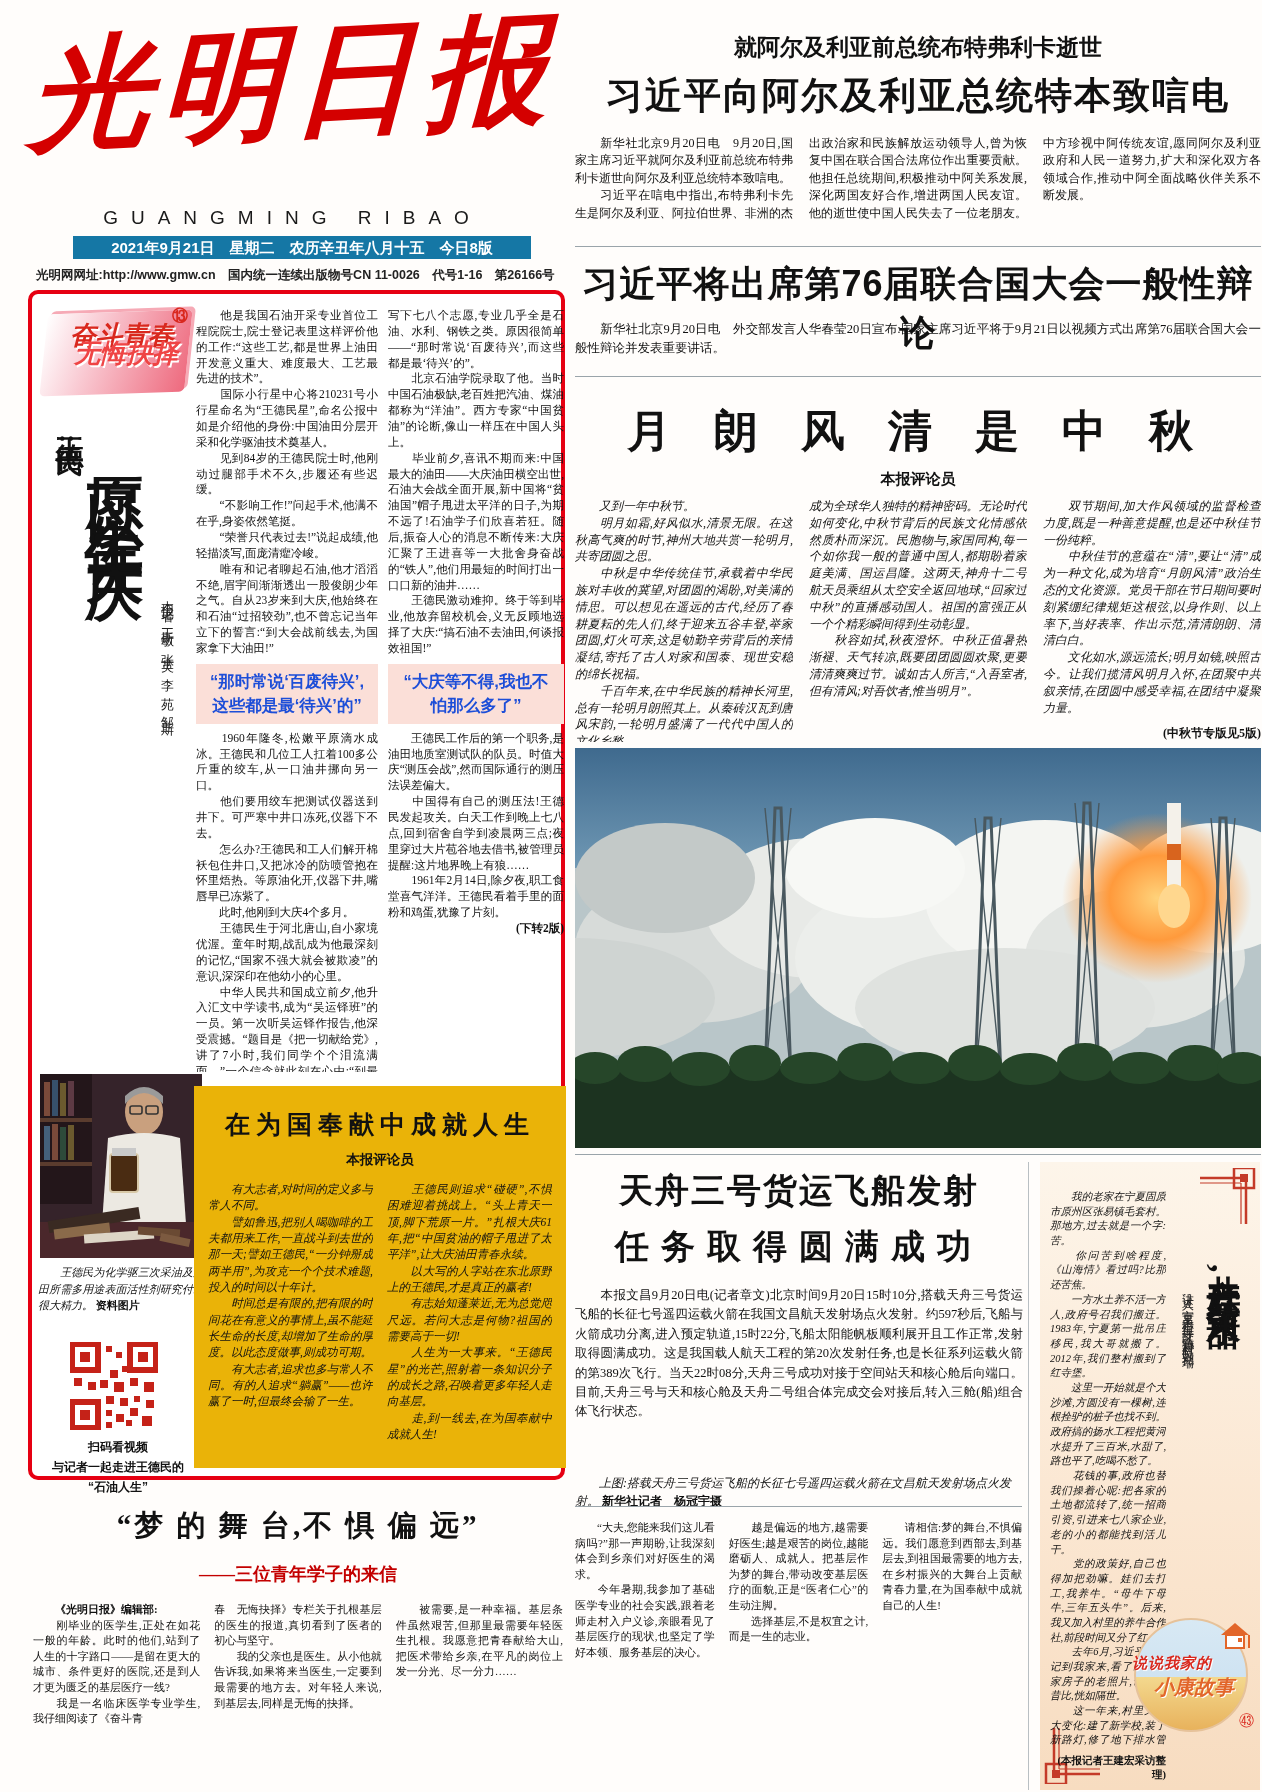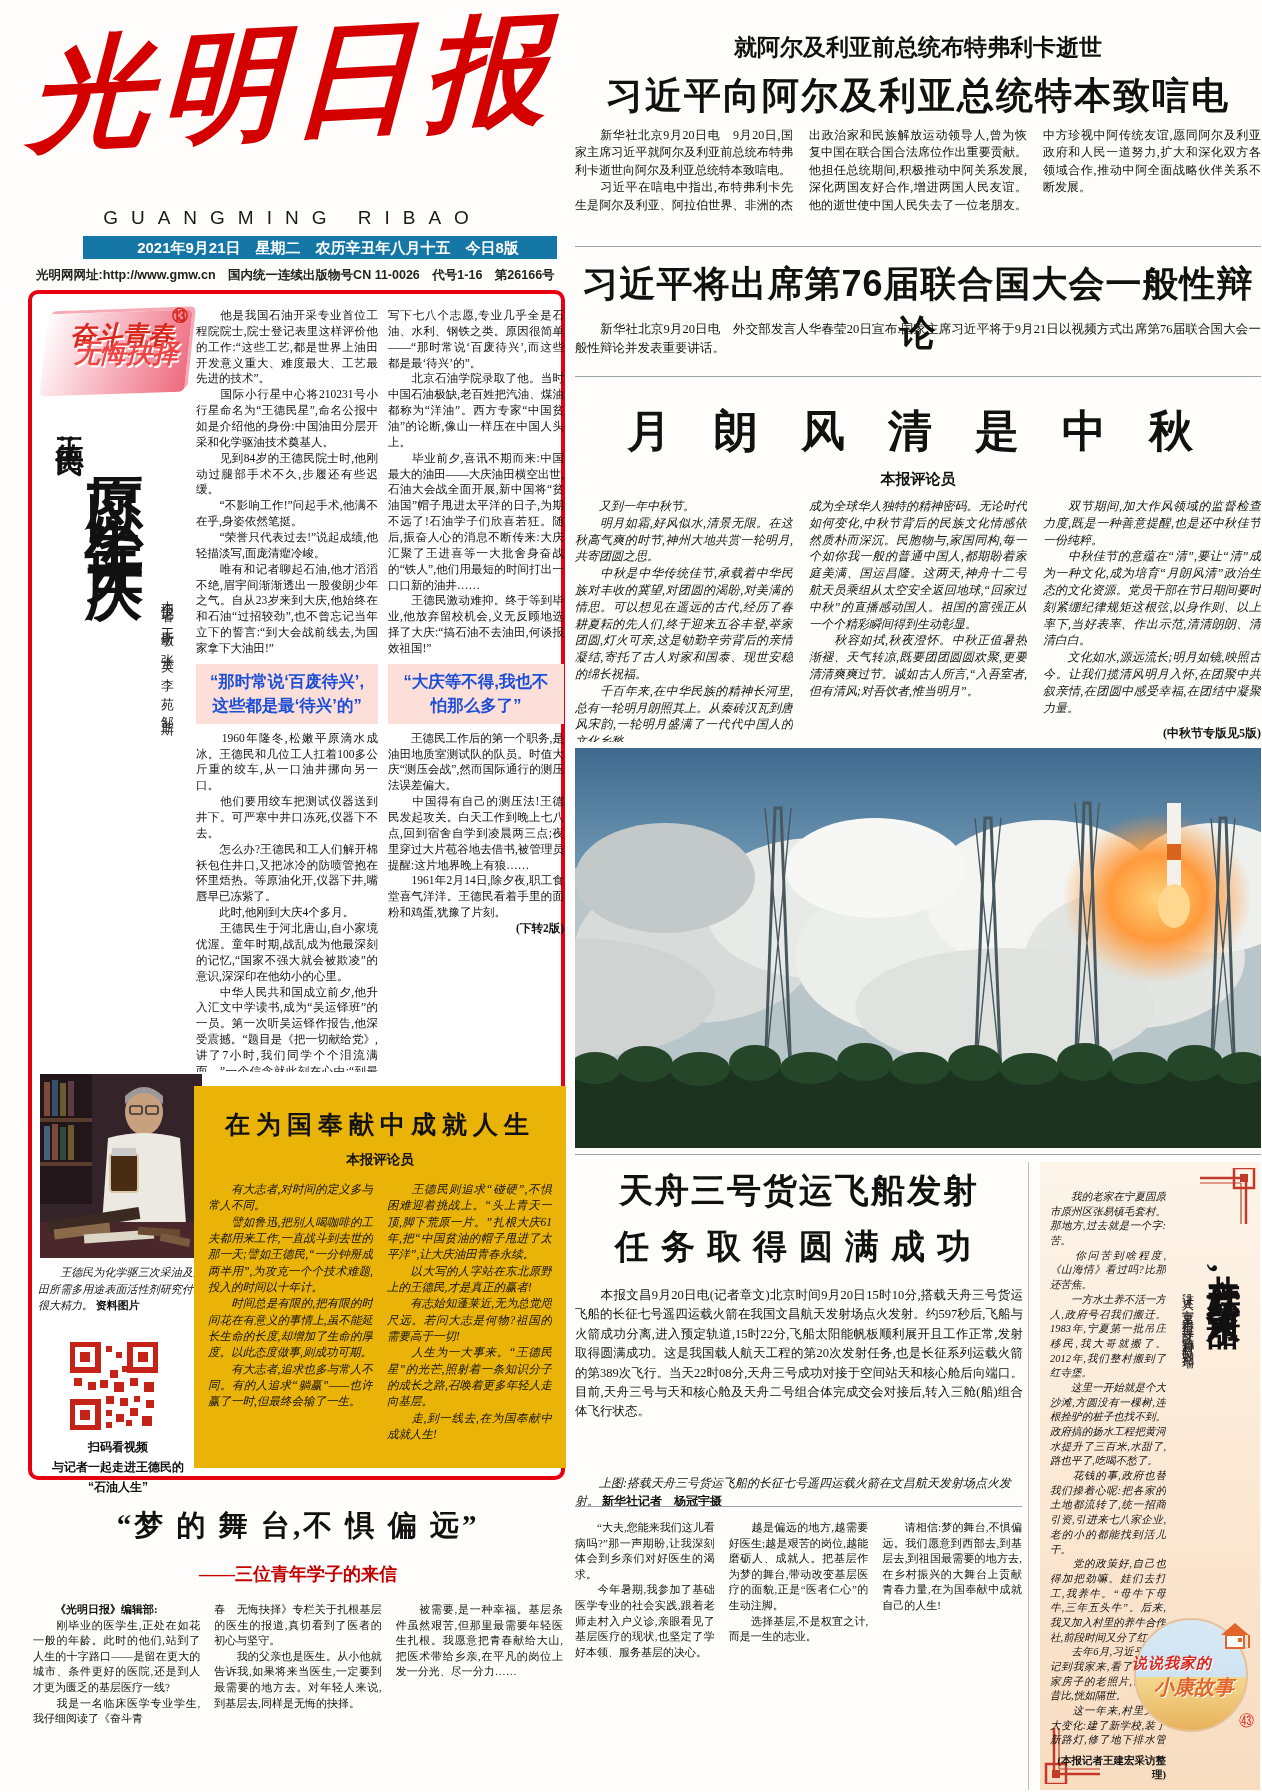--- a/index.html
+++ b/index.html
@@ -79,27 +79,27 @@
   .lt-col{flex:1;font-size:11px;line-height:1.42;}
   .lt-open{font-weight:bold;white-space:pre-line;}
 </style>
 </head>
 <body>
 
 <div class="page">
 
   <div class="abs brand center" style="left:20px;top:10px;width:545px;">光明日报</div>
   <div class="abs pinyin center" style="left:20px;top:207px;width:545px;">GUANGMING RIBAO</div>
-  <div class="abs datebar center" style="left:83px;top:236px;width:458px;height:23px;padding-left:16px;">2021年9月21日　星期二　农历辛丑年八月十五　今日8版</div>
+  <div class="abs datebar center" style="left:73px;top:236px;width:458px;height:23px;">2021年9月21日　星期二　农历辛丑年八月十五　今日8版</div>
   <div class="abs publine" style="left:36px;top:267px;width:528px;">光明网网址:http://www.gmw.cn　国内统一连续出版物号CN 11-0026　代号1-16　第26166号</div>
 
   <div class="abs" style="left:575px;top:32px;width:686px;">
     <div class="obit-kicker center">就阿尔及利亚前总统布特弗利卡逝世</div>
     <div class="obit-headline center" style="margin-top:8px;">习近平向阿尔及利亚总统特本致唁电</div>
-    <div class="obit-body" style="margin-top:6px;height:94px;overflow:hidden;">　　新华社北京9月20日电　9月20日,国家主席习近平就阿尔及利亚前总统布特弗利卡逝世向阿尔及利亚总统特本致唁电。
+    <div class="obit-body" style="margin-top:14px;height:94px;overflow:hidden;">　　新华社北京9月20日电　9月20日,国家主席习近平就阿尔及利亚前总统布特弗利卡逝世向阿尔及利亚总统特本致唁电。
 　　习近平在唁电中指出,布特弗利卡先生是阿尔及利亚、阿拉伯世界、非洲的杰出政治家和民族解放运动领导人,曾为恢复中国在联合国合法席位作出重要贡献。他担任总统期间,积极推动中阿关系发展,深化两国友好合作,增进两国人民友谊。他的逝世使中国人民失去了一位老朋友。中方珍视中阿传统友谊,愿同阿尔及利亚政府和人民一道努力,扩大和深化双方各领域合作,推动中阿全面战略伙伴关系不断发展。</div>
   </div>
   <div class="abs rule" style="left:575px;top:246px;width:686px;"></div>
 
   <div class="abs unga-headline center" style="left:575px;top:260px;width:686px;">习近平将出席第76届联合国大会一般性辩论</div>
   <div class="abs unga-body" style="left:575px;top:320px;width:686px;height:44px;overflow:hidden;">　　新华社北京9月20日电　外交部发言人华春莹20日宣布:国家主席习近平将于9月21日以视频方式出席第76届联合国大会一般性辩论并发表重要讲话。</div>
   <div class="abs rule" style="left:575px;top:376px;width:686px;"></div>
 
   <div class="abs ma-title center" style="left:575px;top:402px;width:686px;">月 朗 风 清 是 中 秋</div>
   <div class="abs ma-byline center" style="left:575px;top:470px;width:686px;">本报评论员</div>

